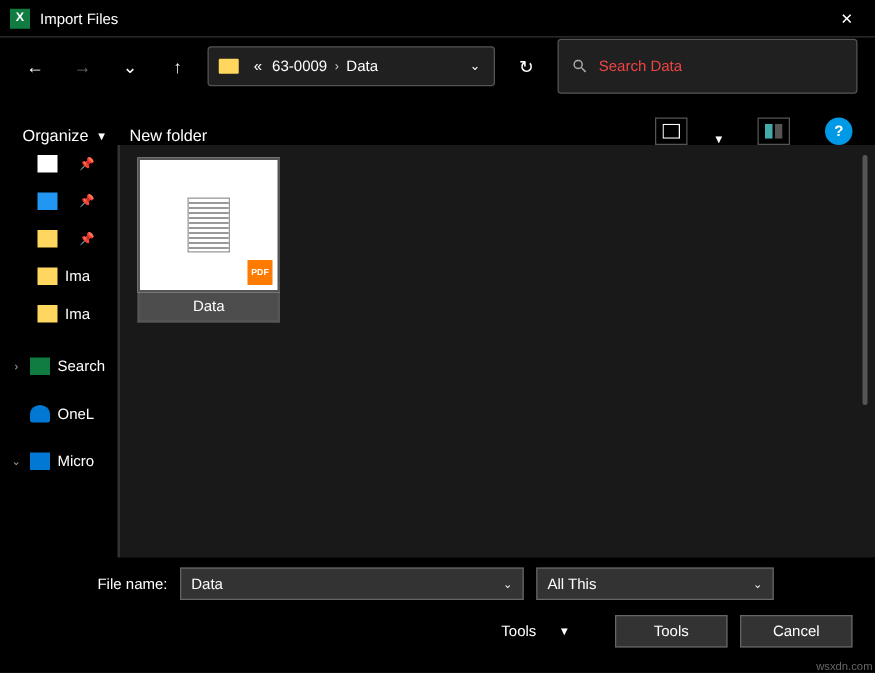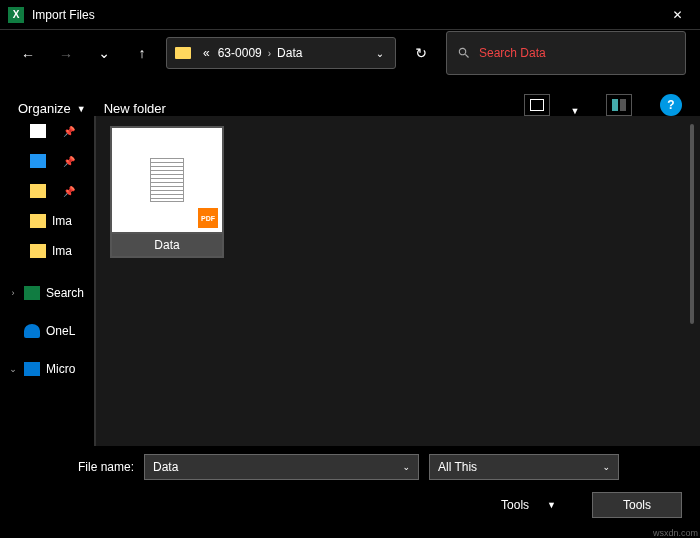--- a/index.html
+++ b/index.html
@@ -178,16 +178,17 @@
       <span>All This</span>
       <span class="dd">⌄</span>
     </div>
   </div>
   <div class="row right">
     <div class="tools">
       <span>Tools</span>
       <span style="font-size:9px">▼</span>
     </div>
     <div class="btn">Tools</div>
+    <div class="btn">Cancel</div>
   </div>
 </div>
 
 <div class="watermark">wsxdn.com</div>
 
 </body></html>

